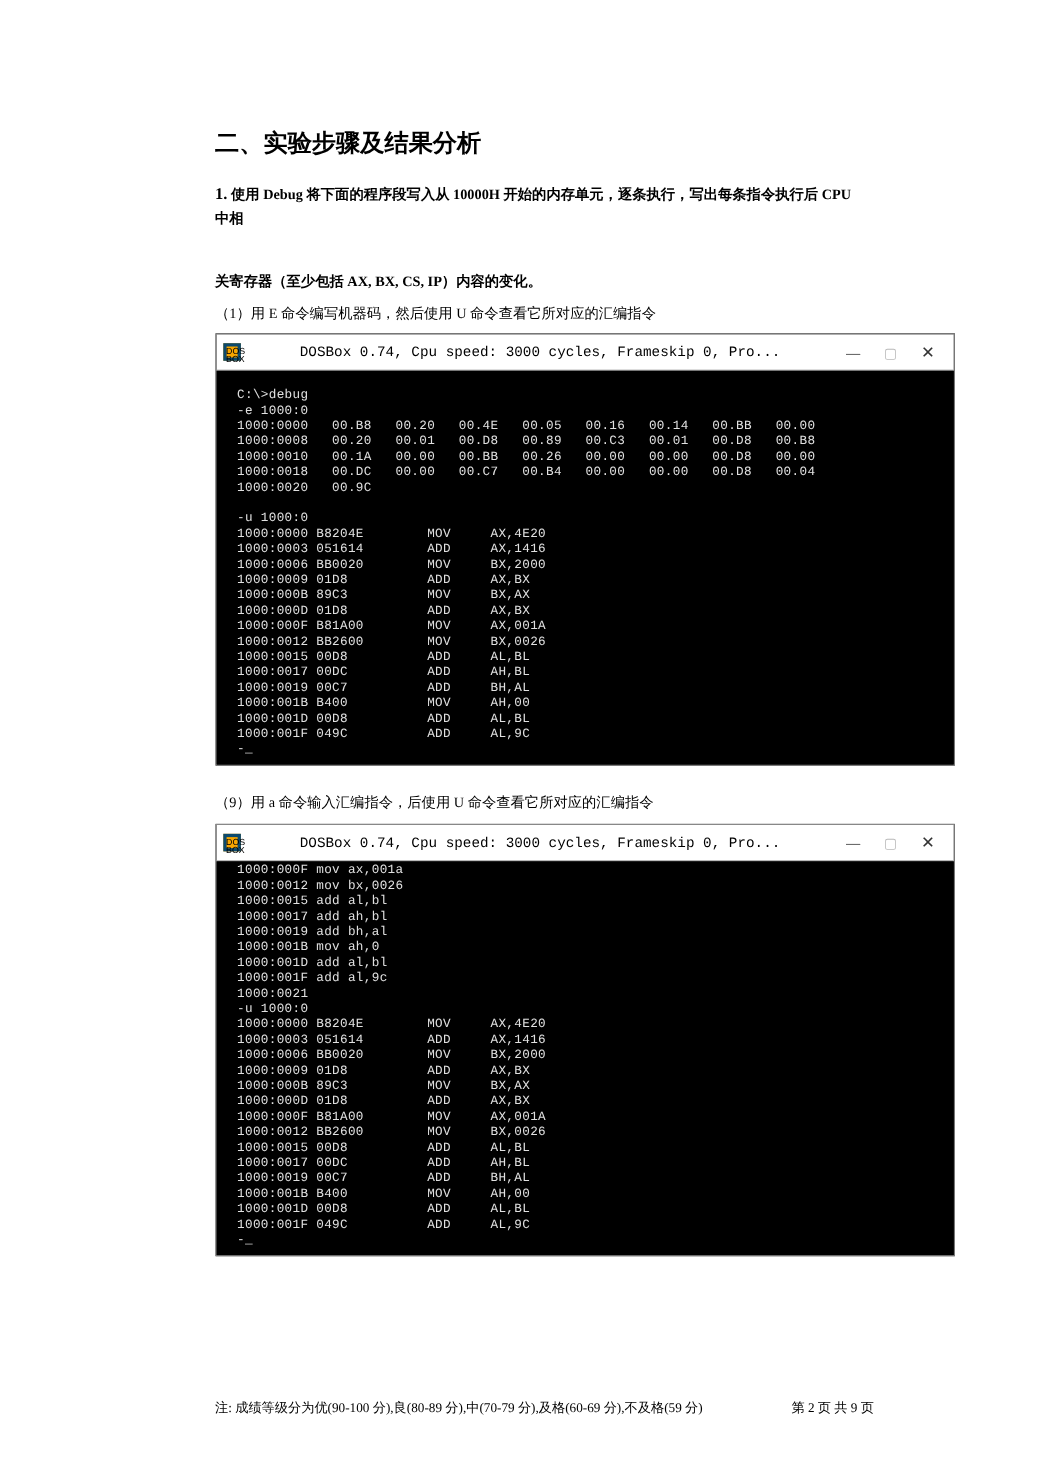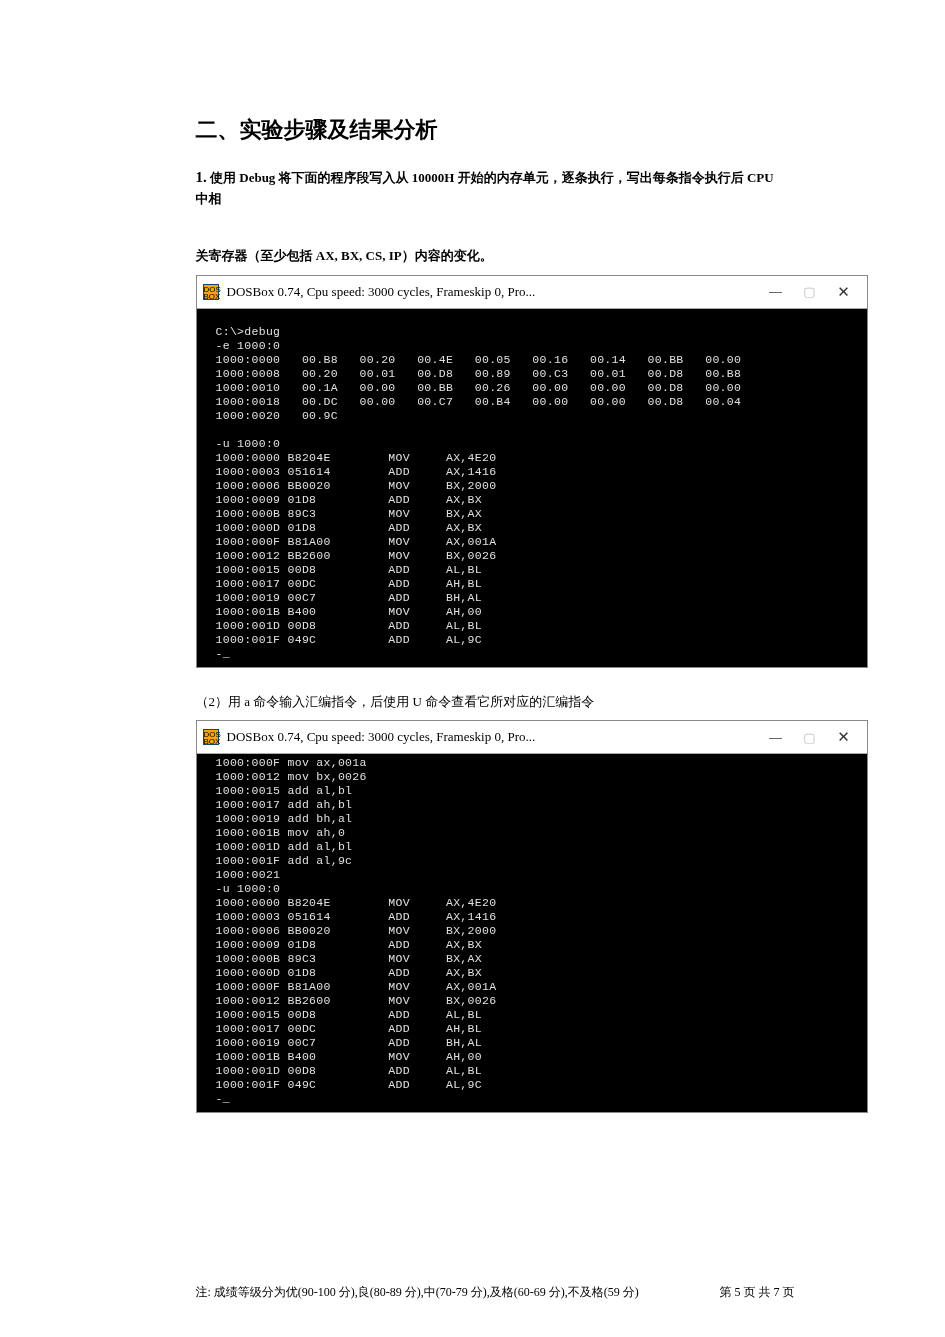--- a/index.html
+++ b/index.html
@@ -58,37 +58,38 @@
     display: flex;
     align-items: center;
     padding: 4px 6px;
     border-bottom: 1px solid #aaa;
     height: 24px;
   }
   .titlebar .dos-icon {
     width: 16px;
     height: 16px;
     background: #f7a600;
-    border: 1px solid #0c4a6e;
+    border: 3px solid #0c4a6e;
     margin-right: 8px;
     font-size: 8px;
     line-height: 7px;
     color: #000;
     text-align: center;
     font-family: sans-serif;
     padding-top:1px;
     box-sizing:border-box;
   }
   .titlebar .titletext {
     flex: 1;
-    font-family: Liberation Serif, serif;
+    font-family: Liberation Mono, monospace;
     font-size: 13px;
     color: #000;
     white-space: nowrap;
     overflow: hidden;
+    margin-left: 46px;
   }
   .titlebar .winbtn {
     width: 34px;
     text-align: center;
     font-family: "Segoe UI", Arial, sans-serif;
     font-size: 13px;
     color: #555;
   }
   .titlebar .winbtn.maximize { color: #bbb; }
   .titlebar .winbtn.close { color: #333; font-size: 15px; }
@@ -97,41 +98,42 @@
     color: #e0e0e0;
     font-family: "Courier New", monospace;
     font-size: 11.5px;
     line-height: 14px;
     padding: 2px 4px 6px 19px;
     white-space: pre;
     letter-spacing: 0.3px;
   }
   .footer {
     position: absolute;
-    bottom: 36px;
+    bottom: 48px;
     left: 145px;
     right: 100px;
     font-size: 12px;
     display: flex;
     justify-content: space-between;
   }
 </style>
 </head>
 <body>
 
 <div class="page">
 
   <div class="section-heading">二、实验步骤及结果分析</div>
 
   <div class="question">
     <span class="num">1.</span>
     <span class="bold-body">使用 Debug 将下面的程序段写入从 10000H 开始的内存单元，逐条执行，写出每条指令执行后 CPU 中相</span>
   </div>
   <div class="bold-body-line">关寄存器（至少包括 AX, BX, CS, IP）内容的变化。</div>
 
+  <div class="subpoint">（1）用 E 命令编写机器码，然后使用 U 命令查看它所对应的汇编指令</div>
 
   <div class="dos-window">
     <div class="titlebar">
       <div class="dos-icon">DOS<br>BOX</div>
       <div class="titletext">DOSBox 0.74, Cpu speed:    3000 cycles, Frameskip  0, Pro...</div>
       <div class="winbtn">—</div>
       <div class="winbtn maximize">▢</div>
       <div class="winbtn close">✕</div>
     </div>
     <div class="terminal" id="term1">
@@ -154,21 +156,21 @@
 1000:0012 BB2600        MOV     BX,0026
 1000:0015 00D8          ADD     AL,BL
 1000:0017 00DC          ADD     AH,BL
 1000:0019 00C7          ADD     BH,AL
 1000:001B B400          MOV     AH,00
 1000:001D 00D8          ADD     AL,BL
 1000:001F 049C          ADD     AL,9C
 -_</div>
   </div>
 
-  <div class="subpoint">（2）用 a 命令输入汇编指令，后使用 U 命令查看它所对应的汇编指令</div>
+  <div class="subpoint">（9）用 a 命令输入汇编指令，后使用 U 命令查看它所对应的汇编指令</div>
 
   <div class="dos-window">
     <div class="titlebar">
       <div class="dos-icon">DOS<br>BOX</div>
       <div class="titletext">DOSBox 0.74, Cpu speed:    3000 cycles, Frameskip  0, Pro...</div>
       <div class="winbtn">—</div>
       <div class="winbtn maximize">▢</div>
       <div class="winbtn close">✕</div>
     </div>
     <div class="terminal" id="term2">1000:000F mov ax,001a
@@ -193,16 +195,16 @@
 1000:0017 00DC          ADD     AH,BL
 1000:0019 00C7          ADD     BH,AL
 1000:001B B400          MOV     AH,00
 1000:001D 00D8          ADD     AL,BL
 1000:001F 049C          ADD     AL,9C
 -_</div>
   </div>
 
   <div class="footer">
     <span>注: 成绩等级分为优(90-100 分),良(80-89 分),中(70-79 分),及格(60-69 分),不及格(59 分)</span>
-    <span>第 5 页 共 7 页</span>
+    <span>第 2 页 共 9 页</span>
   </div>
 
 </div>
 
 </body></html>

